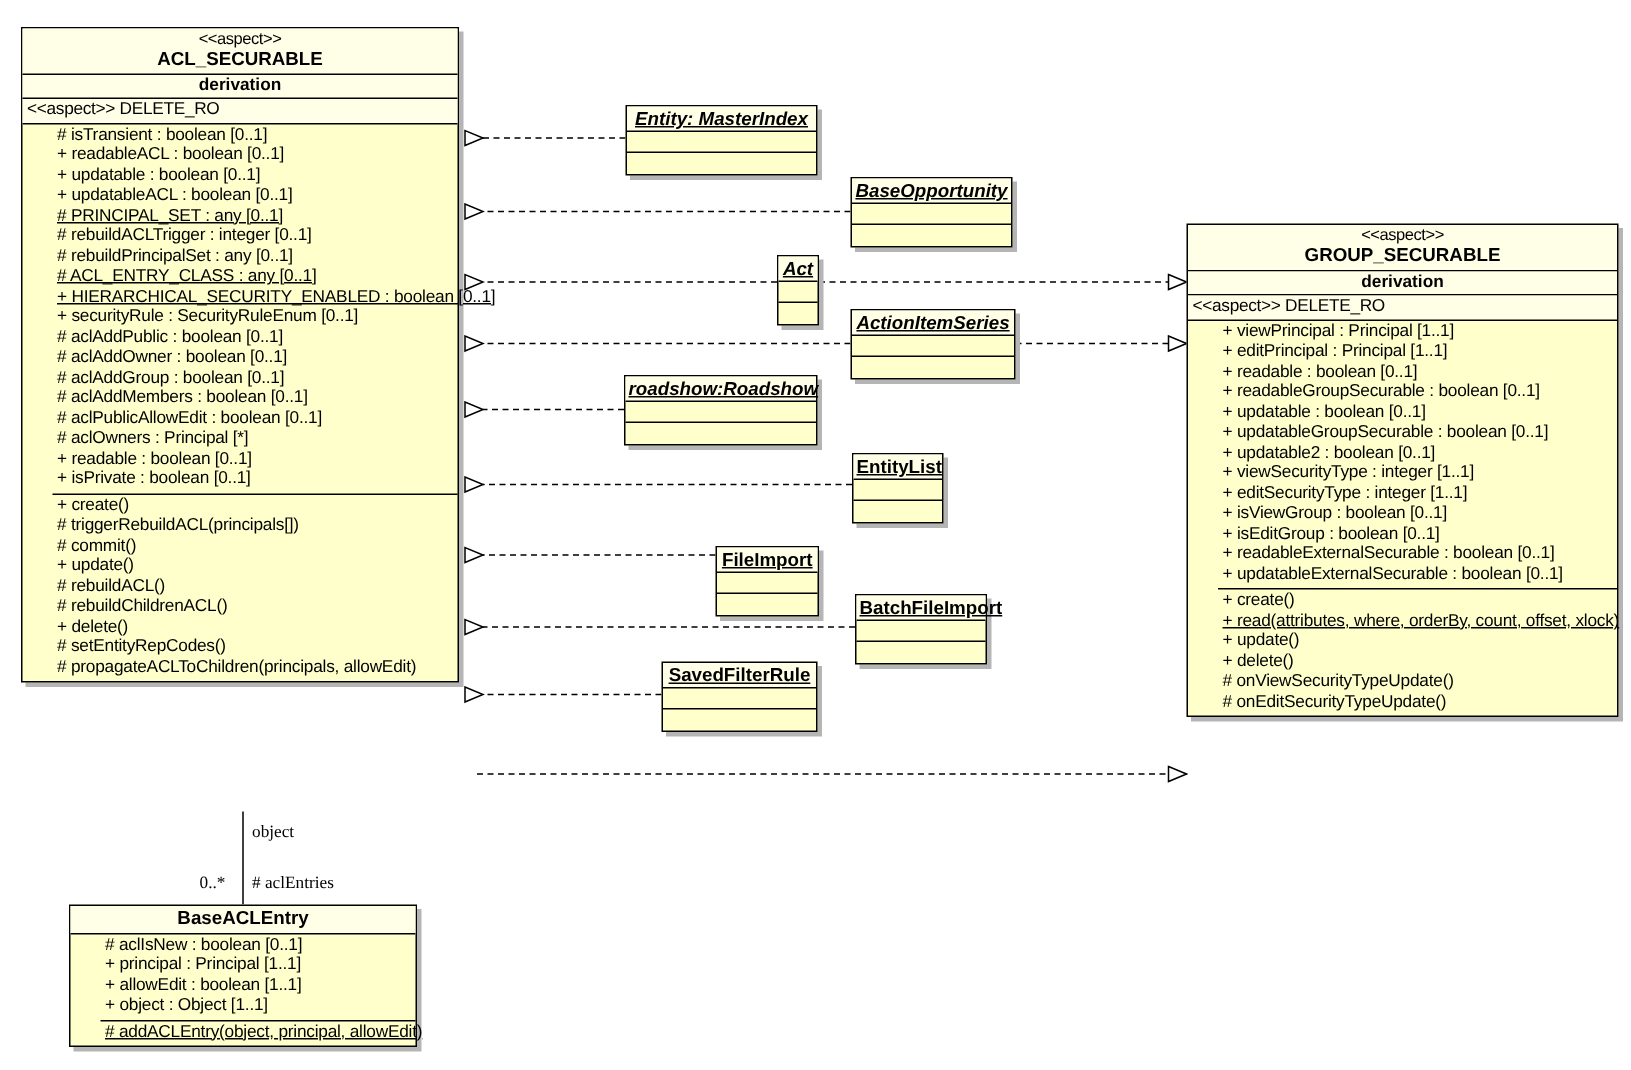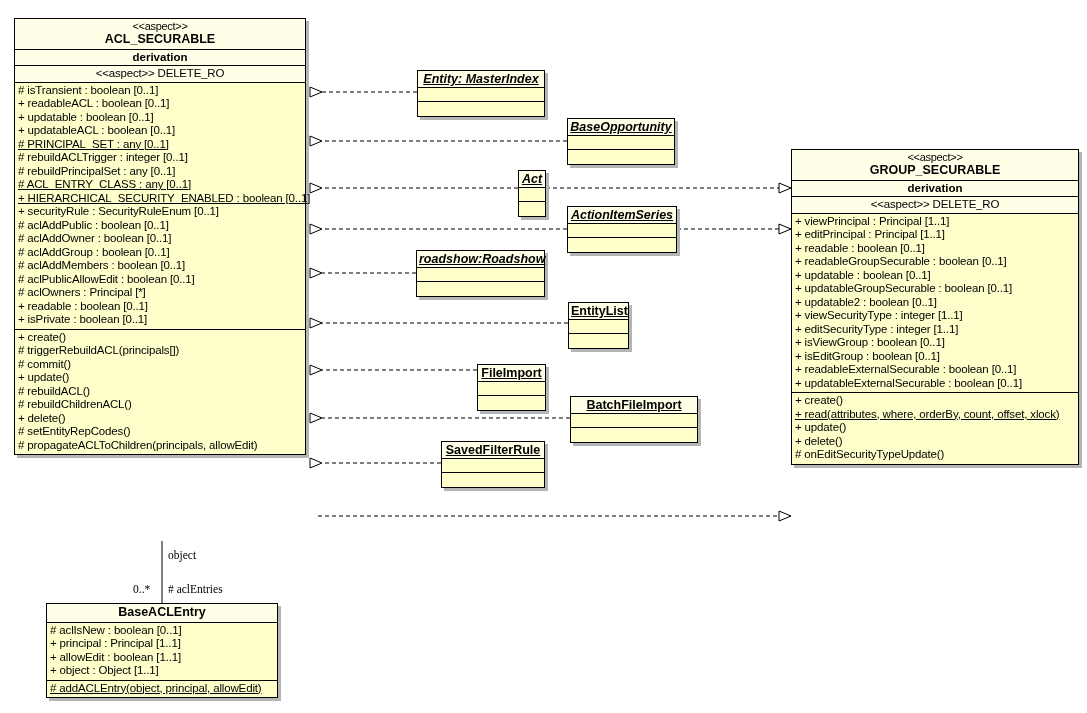--- a/index.html
+++ b/index.html
@@ -55,28 +55,29 @@
   .cls .sub {
     background: #ffffe8;
     text-align: center;
     font-weight: bold;
     font-size: 11.5px;
     padding: 2px 3px;
     border-bottom: 1px solid #000;
   }
   .cls .sub2 {
     background: #ffffe8;
-    text-align: center;
+    text-align: left;
     font-size: 11.5px;
     padding: 2px 3px 2px 3px;
     border-bottom: 1px solid #000;
     letter-spacing: -0.2px;
   }
   .cls .sect {
     padding: 1px 0 2px 0;
+    margin-left: 20px;
   }
   .cls .sect + .sect {
     border-top: 1px solid #000;
   }
   .cls .feat {
     padding: 1px 3px 1px 3px;
     white-space: nowrap;
     font-size: 11.5px;
     letter-spacing: -0.15px;
   }
@@ -217,20 +218,21 @@
         <div class="feat">+ isViewGroup : boolean [0..1]</div>
         <div class="feat">+ isEditGroup : boolean [0..1]</div>
         <div class="feat">+ readableExternalSecurable : boolean [0..1]</div>
         <div class="feat">+ updatableExternalSecurable : boolean [0..1]</div>
       </div>
     <div class="sect">
         <div class="feat">+ create()</div>
         <div class="feat st">+ read(attributes, where, orderBy, count, offset, xlock)</div>
         <div class="feat">+ update()</div>
         <div class="feat">+ delete()</div>
+        <div class="feat"># onViewSecurityTypeUpdate()</div>
         <div class="feat"># onEditSecurityTypeUpdate()</div>
       </div>
   </div>
 
   <div class="cls" style="left:46px; top:603px; width:232px;">
     <div class="hdr" style="padding:2px 3px 3px 3px;text-align:center;">
       <span class="cname" style="padding-top:0;">BaseACLEntry</span>
     </div>
     <div class="sect">
         <div class="feat"># aclIsNew : boolean [0..1]</div>
@@ -276,21 +278,21 @@
       <div class="mini" style="left: 568px; top: 302px; width: 61px;">
         <div class="mhdr plain">EntityList</div>
         <div class="mrow"></div>
         <div class="mrow last"></div>
       </div>
       <div class="mini" style="left: 477px; top: 364px; width: 69px;">
         <div class="mhdr plain">FileImport</div>
         <div class="mrow"></div>
         <div class="mrow last"></div>
       </div>
-      <div class="mini" style="left: 570px; top: 396px; width: 128px;">
+      <div class="mini" style="left: 570px; top: 396px; width: 88px;">
         <div class="mhdr plain">BatchFileImport</div>
         <div class="mrow"></div>
         <div class="mrow last"></div>
       </div>
       <div class="mini" style="left: 441px; top: 441px; width: 104px;">
         <div class="mhdr plain">SavedFilterRule</div>
         <div class="mrow"></div>
         <div class="mrow last"></div>
       </div>
     </div>

